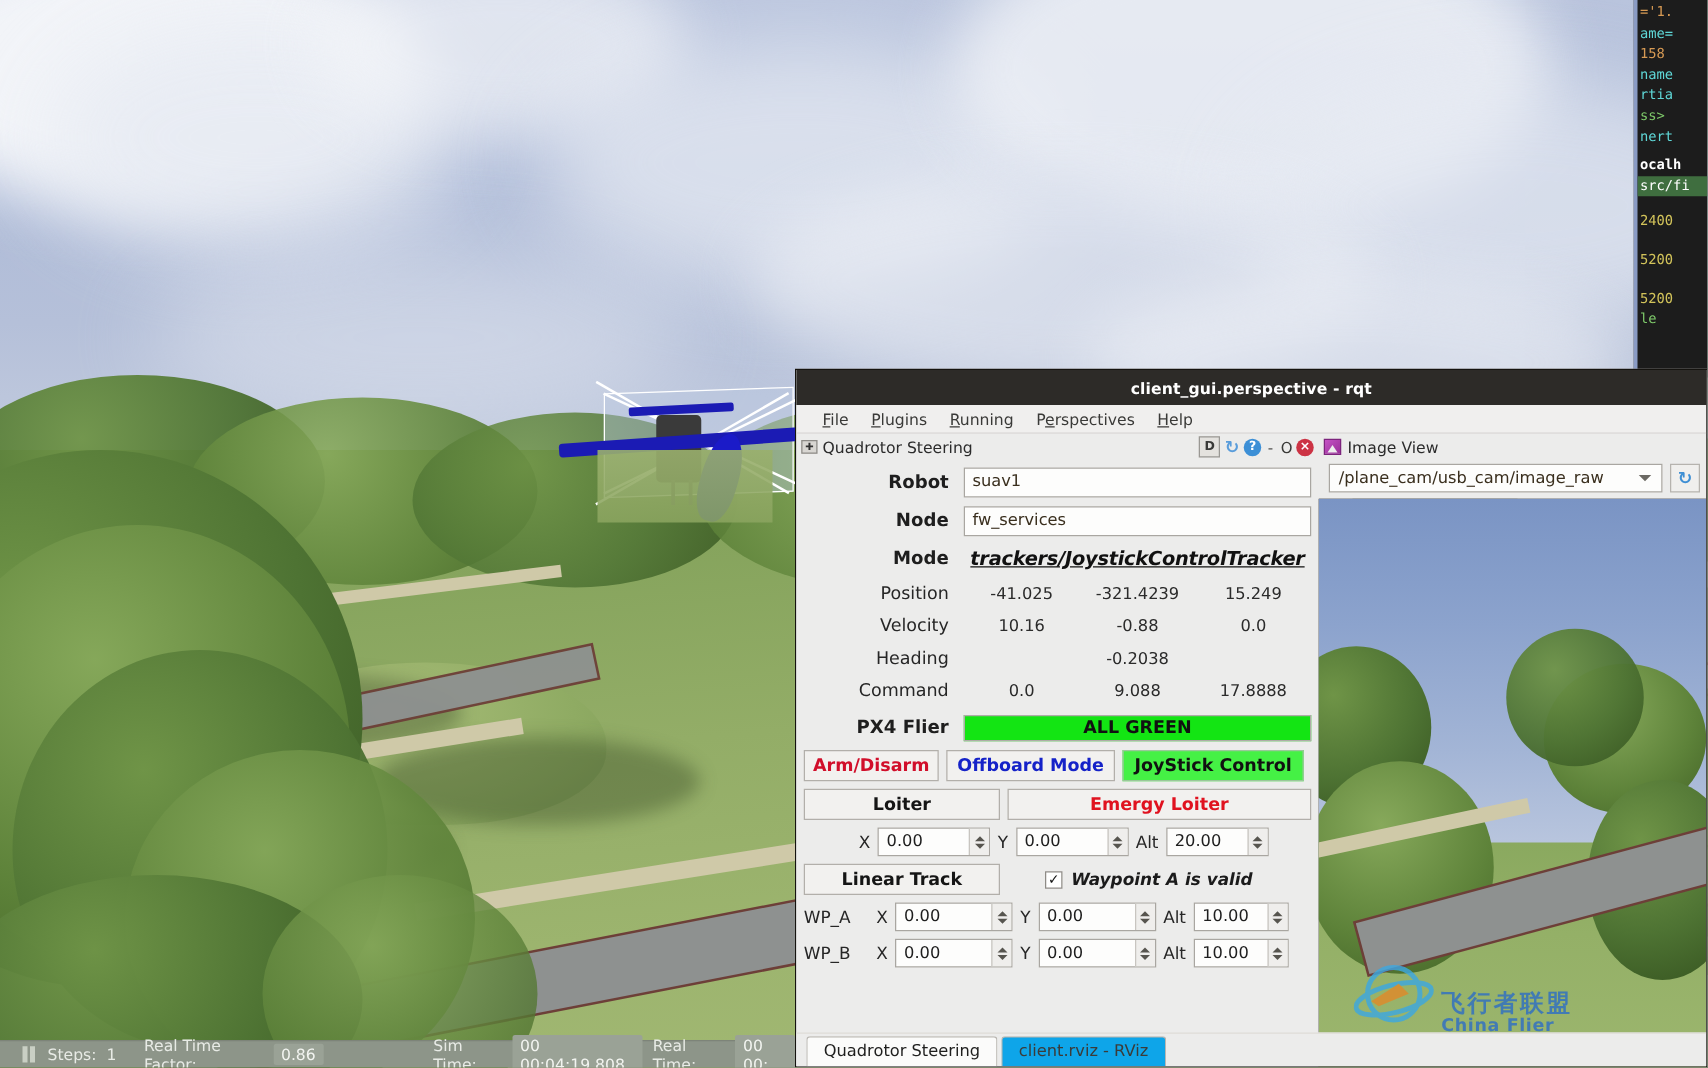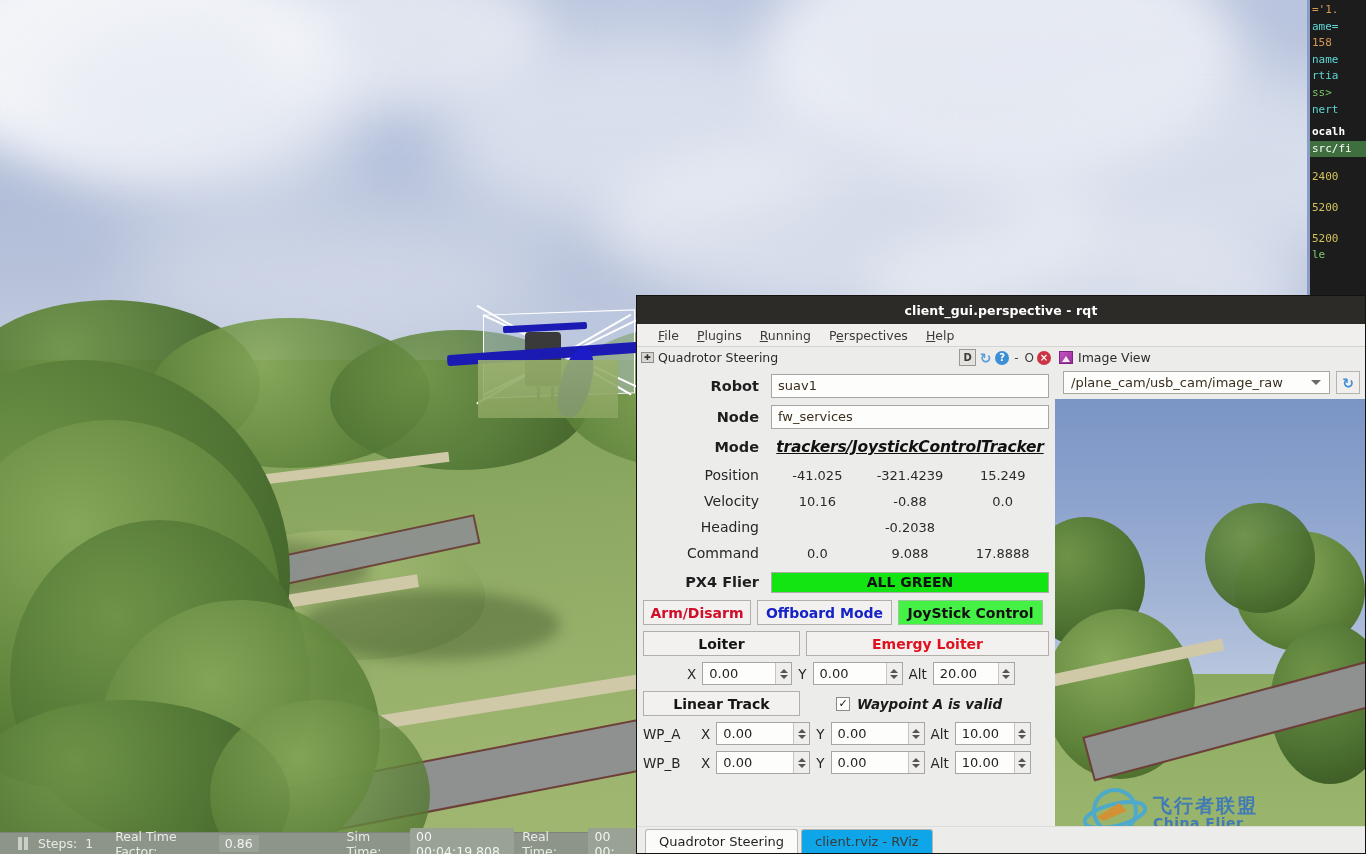--- a/index.html
+++ b/index.html
@@ -186,21 +186,21 @@
   }
   .chk2{width:13px;height:13px;border:1px solid #8e8b86;background:#fff;box-sizing:border-box;}
   .ivcanvas{
     position:absolute;left:0;right:0;top:52px;bottom:0;overflow:hidden;background:#000;
   }
   .ivsky{position:absolute;left:0;top:0;width:100%;height:63%;
     background:linear-gradient(180deg,#7a94c4 0%,#8ca3cd 35%,#a3b5d6 70%,#bcc8df 100%);}
   .ivground{position:absolute;left:0;top:60%;width:100%;height:40%;
     background:linear-gradient(180deg,#8aa95f 0%,#94b067 40%,#9cb66e 100%);}
   
-  .watermark{position:absolute;left:28px;bottom:12px;display:flex;align-items:center;gap:6px;opacity:.82;}
+  .watermark{position:absolute;left:28px;bottom:28px;display:flex;align-items:flex-end;gap:6px;opacity:.82;}
   .wm-globe{width:64px;height:64px;position:relative;}
   .wm-txt{display:flex;flex-direction:column;line-height:1.05;}
   .wm-cn{font-size:19px;font-weight:bold;color:#2f6fc4;letter-spacing:2px;
          font-family:"DejaVu Sans","Liberation Sans",sans-serif;}
   .wm-en{font-size:14px;font-weight:bold;color:#2f6fc4;letter-spacing:.5px;}
   
   .tabbar{
     position:absolute;left:0;bottom:0;width:100%;height:27px;background:#ececeb;
     display:flex;align-items:flex-end;padding-left:8px;box-sizing:border-box;
     border-top:1px solid #dedcd8;

